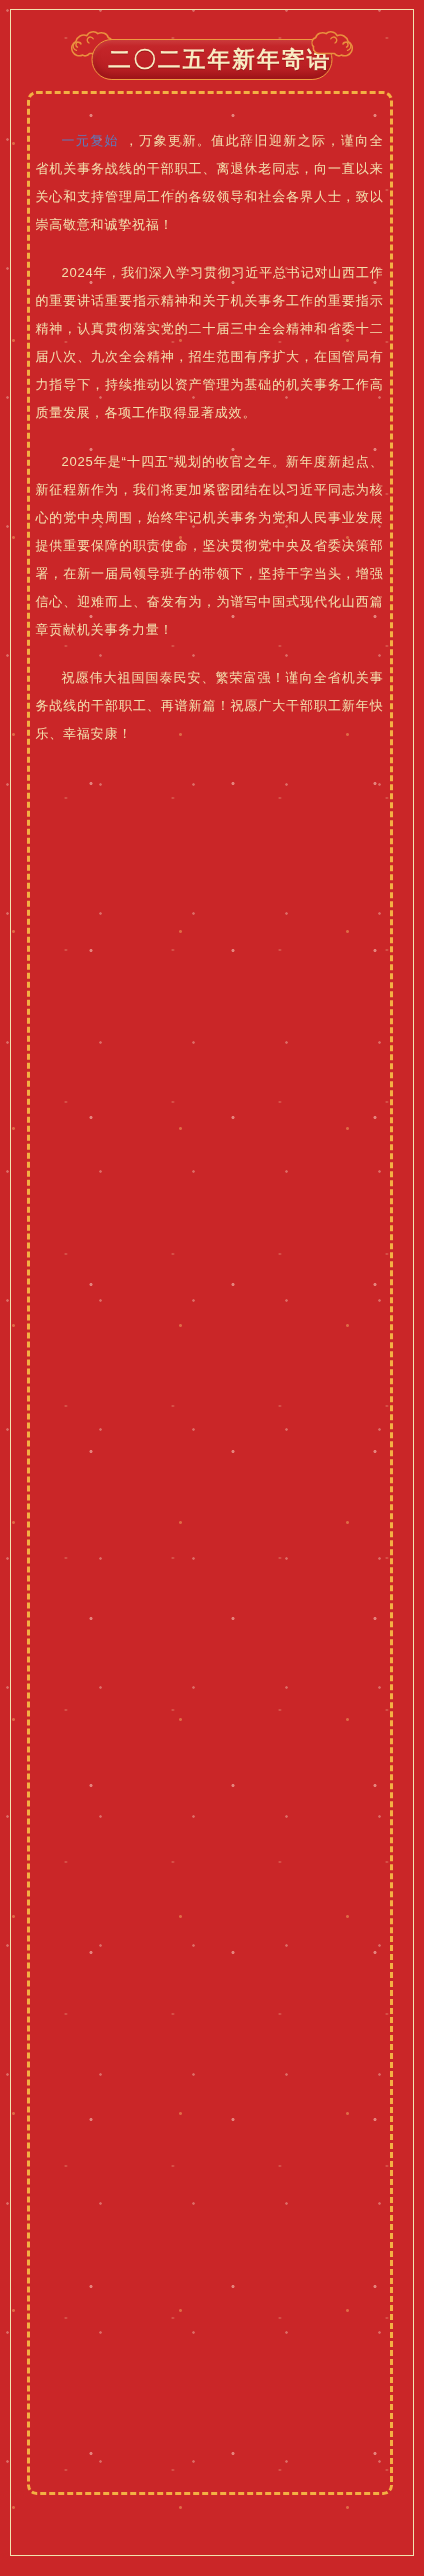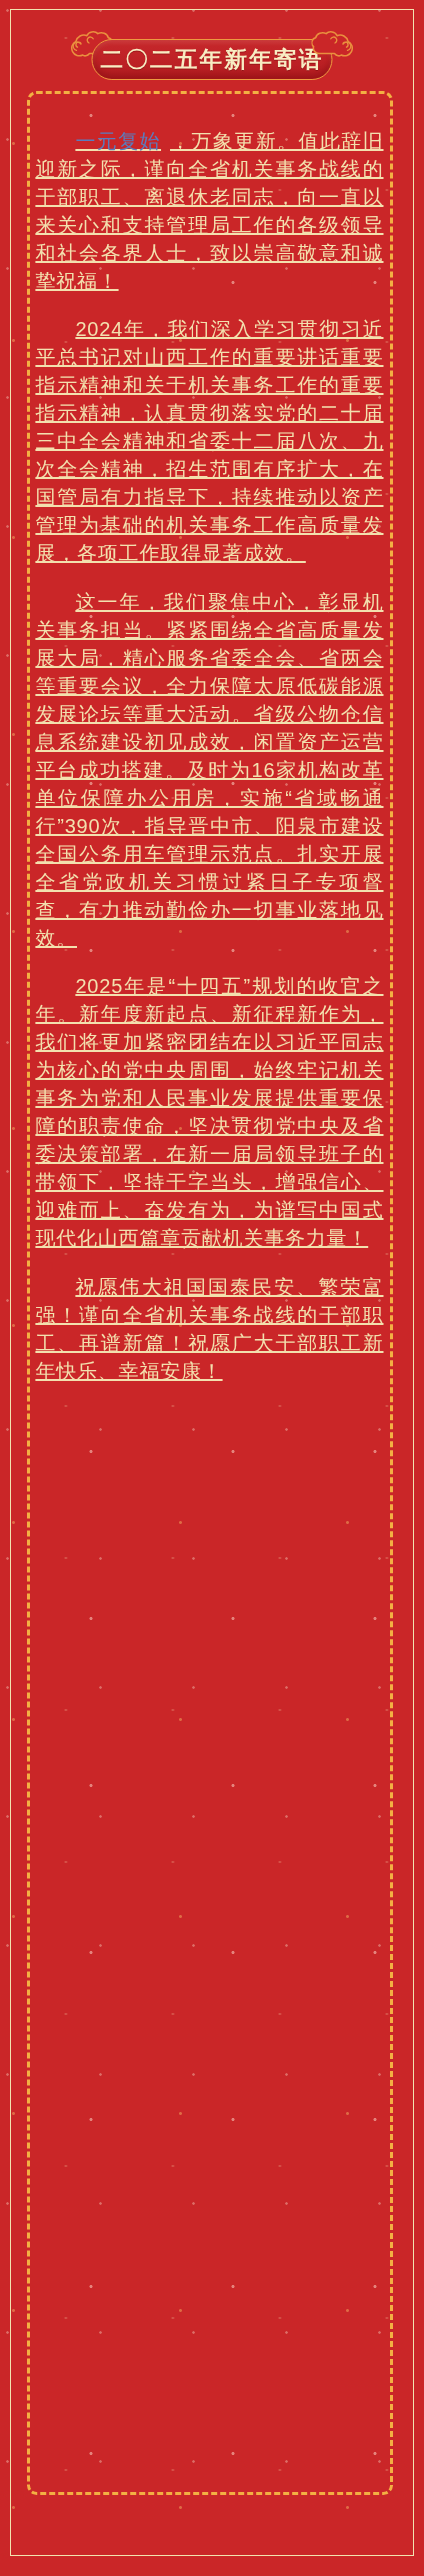--- a/index.html
+++ b/index.html
@@ -35,21 +35,21 @@
     top:39px;left:50%;
     transform:translateX(-50%);
     width:241px;height:41px;
   }
   .plaque{
     position:absolute;inset:0;
     border-radius:20.4px;
     background:linear-gradient(180deg,#c7282c 0%,#bd2125 55%,#b41d22 100%);
     border:1.6px solid #ee9a40;
     box-shadow:inset 0 2.7px 4.3px rgba(255,230,200,.12), inset 0 -4.8px 7.5px rgba(110,0,5,.35);
-    display:flex;align-items:center;justify-content:center;
+    display:flex;align-items:center;justify-content:flex-end;
   }
   .banner-title{
     color:#f8ecc3;
     font-size:22.6px;
     font-weight:bold;
     letter-spacing:2.2px;
     white-space:nowrap;
     text-shadow:0 0.5px 0 rgba(120,10,10,.5);
   }
   .cloud{position:absolute;top:-12px;width:47px;height:32px;}
@@ -62,27 +62,26 @@
     width:366px;height:2404px;
     box-sizing:border-box;
     border:3.2px dashed #f3b043;
     border-radius:9.7px;
     padding:33px 6.5px 43px 5.4px;
     overflow:hidden;
   }
   .para{
     margin:20.4px 0 0 0;
     color:#f3e0ae;
-    font-size:20px;
+    font-size:13px;
     line-height:28px;
     letter-spacing:0.8px;
     text-align:justify;
     text-indent:2em;
     font-weight:normal;
-    text-decoration:underline;
   }
   .para:first-child{margin-top:0;}
   .lead{
     color:#5b7cbd;
     margin-right:.45em;
   }
 </style>
 </head>
 <body>
 
@@ -101,17 +100,16 @@
   <svg class="cloud right" viewBox="0 0 90 60" xmlns="http://www.w3.org/2000/svg">
     <path d="M33,53 A13,13 0 1,1 20,27 C22,18 32,12 41,16 C44,8 56,6 62,12 C70,8 80,12 82,20 C90,22 92,32 86,37 C88,44 82,51 74,50 L46,50 C42,55 36,56 33,53 Z" fill="#ca2628" stroke="#e98f3e" stroke-width="3" stroke-linejoin="round"></path>
     <path d="M21,44 A8,8 0 1,1 30,33 A5,5 0 1,0 23,38" fill="none" stroke="#e98f3e" stroke-width="2.6" stroke-linecap="round"></path>
     <path d="M45,30 A6,6 0 1,1 53,22" fill="none" stroke="#e98f3e" stroke-width="2.6" stroke-linecap="round"></path>
   </svg>
 </div>
 
 <div class="letter-box">
     <p class="para"><span class="lead">一元复始</span><span>，万象更新。值此辞旧迎新之际，谨向全省机关事务战线的干部职工、离退休老同志，向一直以来关心和支持管理局工作的各级领导和社会各界人士，致以崇高敬意和诚挚祝福！</span></p>
     <p class="para"><span>2024年，我们深入学习贯彻习近平总书记对山西工作的重要讲话重要指示精神和关于机关事务工作的重要指示精神，认真贯彻落实党的二十届三中全会精神和省委十二届八次、九次全会精神，招生范围有序扩大，在国管局有力指导下，持续推动以资产管理为基础的机关事务工作高质量发展，各项工作取得显著成效。</span></p>
-    <p class="para"><span>这一年，我们聚焦中心，彰显机关事务担当。紧紧围绕全省高质量发展大局，精心服务省委全会、省两会等重要会议，全力保障太原低碳能源发展论坛等重大活动。省级公物仓信息系统建设初见成效，闲置资产运营平台成功搭建。及时为16家机构改革单位保障办公用房，实施“省域畅通行”390次，指导晋中市、阳泉市建设全国公务用车管理示范点。扎实开展全省党政机关习惯过紧日子专项督查，有力推动勤俭办一切事业落地见效。</span></p>
     <p class="para"><span>2025年是“十四五”规划的收官之年。新年度新起点、新征程新作为，我们将更加紧密团结在以习近平同志为核心的党中央周围，始终牢记机关事务为党和人民事业发展提供重要保障的职责使命，坚决贯彻党中央及省委决策部署，在新一届局领导班子的带领下，坚持干字当头，增强信心、迎难而上、奋发有为，为谱写中国式现代化山西篇章贡献机关事务力量！</span></p>
     <p class="para"><span>祝愿伟大祖国国泰民安、繁荣富强！谨向全省机关事务战线的干部职工、再谱新篇！祝愿广大干部职工新年快乐、幸福安康！</span></p>
   </div>
 
 
 </body></html>

